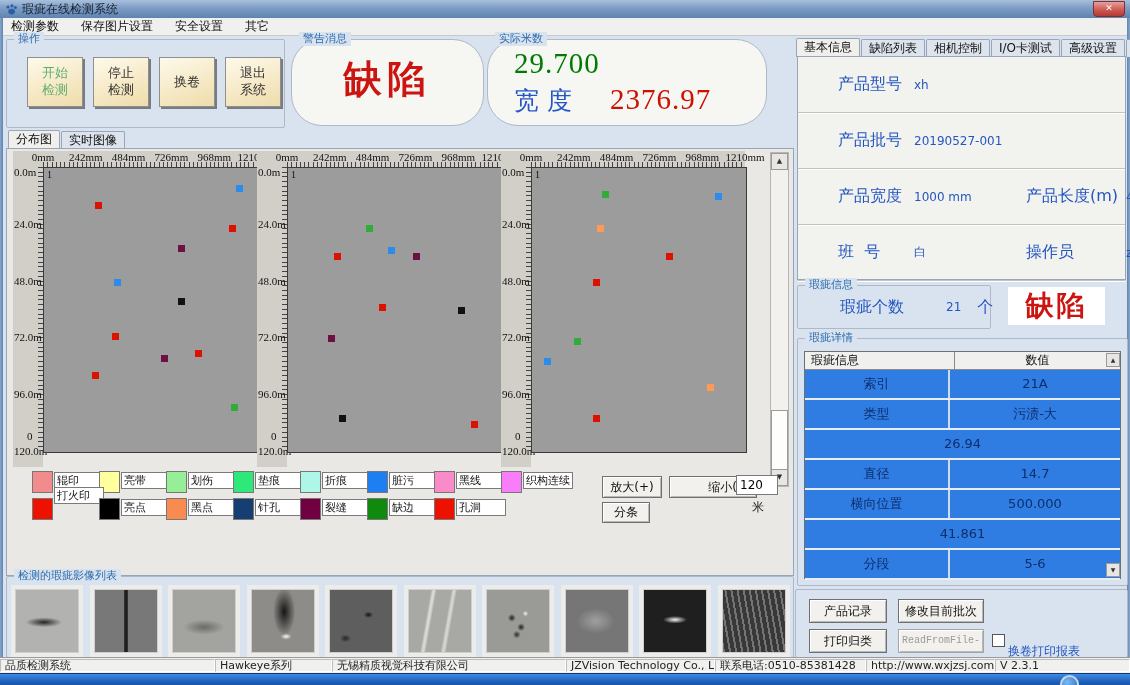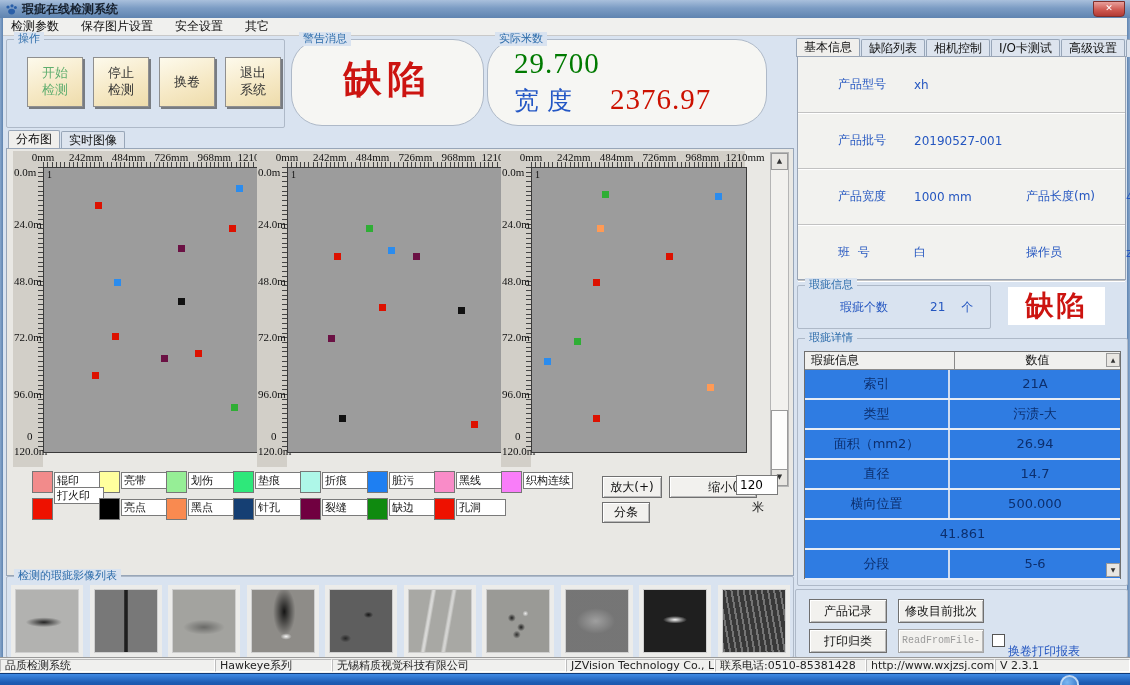--- a/index.html
+++ b/index.html
@@ -2,21 +2,21 @@
 <html><head>
 <meta charset="utf-8">
 <style>
   html,body{margin:0;padding:0;}
   body{font-family:"DejaVu Sans",sans-serif;font-size:12px;color:#222;background:#888;}
   #app{position:relative;width:1130px;height:685px;background:#d9e3f0;overflow:hidden;}
 
   
   .titlebar{position:absolute;left:0;top:0;width:1130px;height:18px;
     background:linear-gradient(180deg,#a9c0dc 0%,#7c9cc4 45%,#5f84b0 100%);
-    display:flex;align-items:center;border-bottom:1px solid #4a6a92;font-weight:bold;}
+    display:flex;align-items:center;border-bottom:1px solid #4a6a92;}
   .app-icon{width:13px;height:13px;margin:0 4px 0 5px;}
   .title-text{font-size:12px;color:#16202e;}
   .close-btn{position:absolute;right:5px;top:1px;width:30px;height:14px;border-radius:0 0 4px 4px;
     background:linear-gradient(180deg,#e8a09c 0%,#cf5a52 55%,#b23a34 100%);
     border:1px solid #7e2f2b;color:#fff;font-size:9px;line-height:13px;text-align:center;cursor:pointer;}
   .menubar{position:absolute;left:0;top:18px;width:1130px;height:17px;background:#f0f0ee;
     border-bottom:1px solid #c9c9c9;display:flex;align-items:center;}
   .menu-item{padding:0 11px;line-height:17px;font-size:12px;color:#111;cursor:default;}
   .win-edge{position:absolute;top:18px;bottom:12px;width:3px;background:linear-gradient(90deg,#87a6cb,#5f84b0);}
   .win-edge.left{left:0;} .win-edge.right{right:0;background:linear-gradient(90deg,#5f84b0,#87a6cb);}
@@ -88,21 +88,21 @@
   
   .thumb{position:absolute;top:12px;width:62px;height:62px;border:1px solid #cfcfcf;
     box-shadow:0 0 0 4px #ececea;cursor:pointer;overflow:hidden;}
   .thumb>div{width:100%;height:100%;}
 
   
   #info-panel{position:absolute;left:797px;top:56px;width:329px;height:224px;background:#f2f2ef;
     border:1px solid #9aa5b5;box-sizing:border-box;}
   .info-row{height:55px;border-bottom:1px solid #c2c2c2;box-shadow:0 1px 0 #ffffff;
     display:grid;grid-template-columns:76px 112px 100px 1fr;align-items:center;padding-left:40px;}
-  .info-label{color:#2456c0;font-size:12px;white-space:pre;}
+  .info-label{color:#2456c0;font-size:16px;white-space:pre;}
   .info-value{color:#2456c0;font-size:12px;white-space:nowrap;}
 
   .alert-box{position:absolute;left:1008px;top:287px;width:97px;height:38px;background:#fff;
     display:flex;align-items:center;justify-content:center;font-size:28px;font-weight:700;
     letter-spacing:3px;color:#cc1410;}
 
   
   #dt{position:absolute;left:6px;top:12px;width:317px;height:228px;background:#fff;
     border:1px solid #6f6f6f;box-sizing:border-box;}
   .dt-head{display:flex;height:17px;background:#f0f0ee;border-bottom:1px solid #8a8a8a;}
@@ -436,21 +436,20 @@
       <div id="dt-body">
           <div class="dt-row">
             <div class="dt-c1">索引</div>
             <div class="dt-c2">21A</div>
           </div>
           <div class="dt-row">
             <div class="dt-c1">类型</div>
             <div class="dt-c2">污渍-大</div>
           </div>
           <div class="dt-row">
-            <div class="dt-c1">面积（mm2）</div>
             <div class="dt-c2">26.94</div>
           </div>
           <div class="dt-row">
             <div class="dt-c1">直径</div>
             <div class="dt-c2">14.7</div>
           </div>
           <div class="dt-row">
             <div class="dt-c1">横向位置</div>
             <div class="dt-c2">500.000</div>
           </div>

